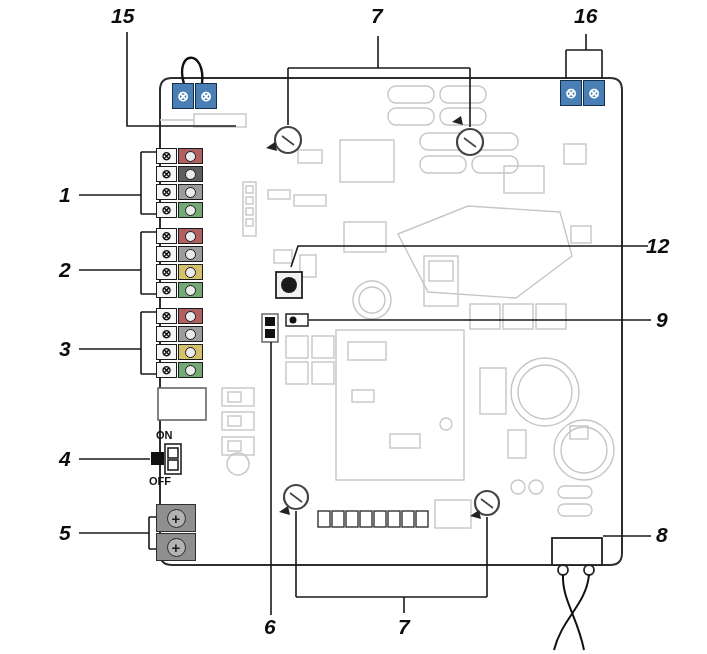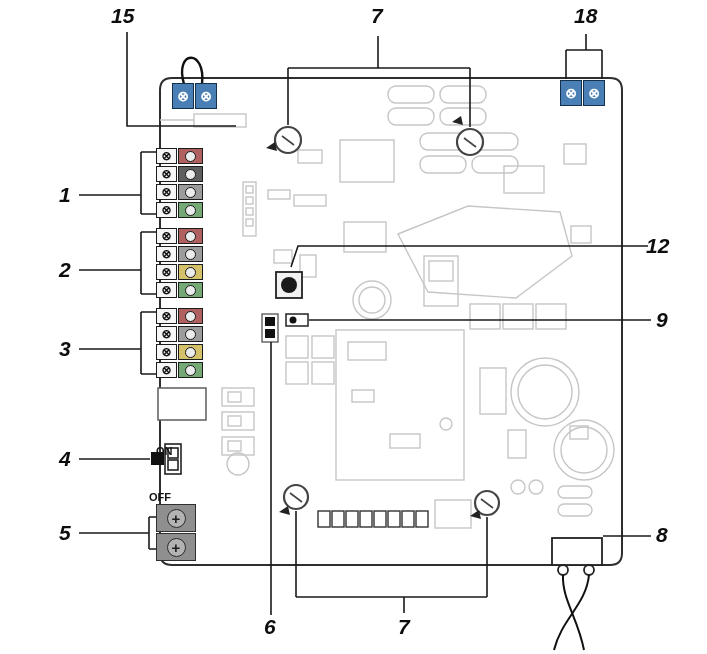--- a/index.html
+++ b/index.html
@@ -1,21 +1,21 @@
 <!DOCTYPE html>
 <html><head>
 <meta charset="utf-8">
 <style>
   html,body{margin:0;padding:0;background:#fff;}
   .stage{position:relative;width:707px;height:654px;background:#ffffff;
          font-family:"Liberation Sans",sans-serif;overflow:hidden;}
   .art{position:absolute;left:0;top:0;}
   .callout{position:absolute;font-size:21px;font-weight:bold;font-style:italic;
            color:#0d0d0d;line-height:1;}
-  .swlabel{position:absolute;font-size:11px;font-weight:bold;color:#111;line-height:1;margin-top:16px;}
+  .swlabel{position:absolute;font-size:11px;font-weight:bold;color:#111;line-height:1;}
   .tgroup{position:absolute;display:flex;flex-direction:column;gap:2px;}
   .trow{display:flex;gap:1px;height:16px;}
   .tcell{box-sizing:border-box;border:1.6px solid #1c1c1c;display:flex;
          align-items:center;justify-content:center;}
   .tcell.screw{width:21px;background:#f6f6f6;font-size:12px;color:#111;font-weight:bold;}
   .tcell.port{width:25px;}
   .ring{width:9px;height:9px;border:1.6px solid #161616;border-radius:50%;background:#ececec;}
   .bluet{position:absolute;display:flex;gap:1px;}
   .bluet .cell{box-sizing:border-box;width:22px;height:26px;border:1.6px solid #14304a;
                display:flex;align-items:center;justify-content:center;color:#fff;
@@ -192,21 +192,21 @@
   <div class="callout" style="left:59px;top:259px">2</div>
   <div class="callout" style="left:59px;top:338px">3</div>
   <div class="callout" style="left:59px;top:448px">4</div>
   <div class="callout" style="left:59px;top:522px">5</div>
   <div class="callout" style="left:264px;top:616px">6</div>
   <div class="callout" style="left:371px;top:5px">7</div>
   <div class="callout" style="left:398px;top:616px">7</div>
   <div class="callout" style="left:656px;top:524px">8</div>
   <div class="callout" style="left:656px;top:309px">9</div>
   <div class="callout" style="left:646px;top:235px">12</div>
-  <div class="callout" style="left:574px;top:5px">18</div>
+  <div class="callout" style="left:574px;top:5px">16</div>
   <div class="callout" style="left:111px;top:5px">15</div>
 
   <div class="swlabel" style="left:156px;top:430px">ON</div>
   <div class="swlabel" style="left:149px;top:476px">OFF</div>
 
   <div class="bluet" style="left:172px;top:83px">
     <div class="cell" style="background-color: rgb(74, 127, 181);">
         <span>⊗</span>
       </div>
     <div class="cell" style="background-color: rgb(74, 127, 181);">

